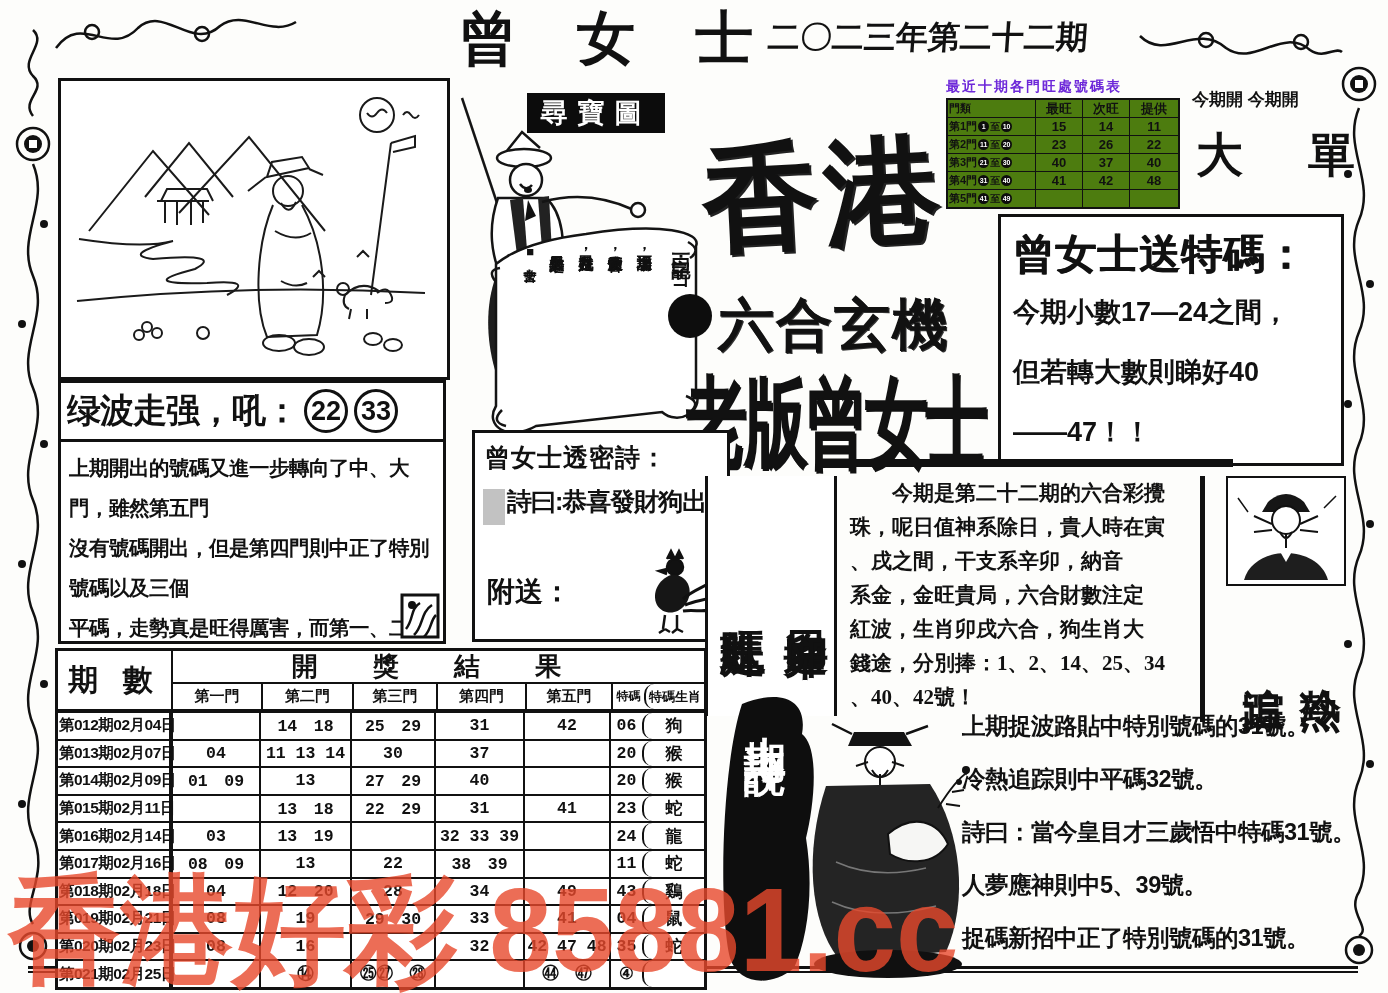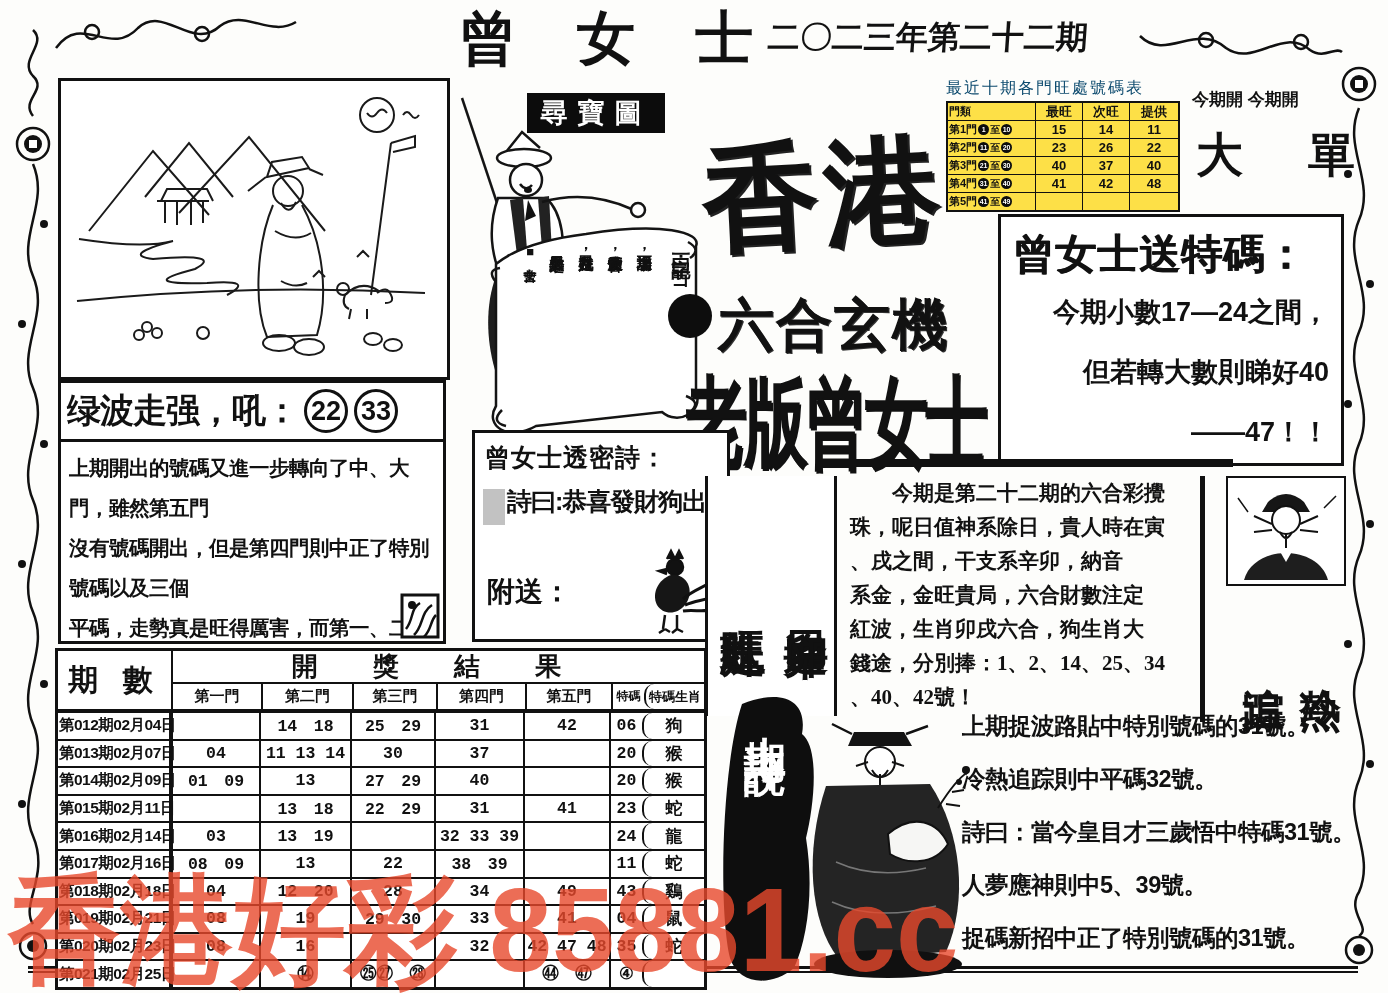--- a/index.html
+++ b/index.html
@@ -31,42 +31,42 @@
   
   .hk{left:702px;top:116px;width:300px;font-size:116px;font-weight:900;letter-spacing:6px;transform:rotate(-3deg);
       font-family:"Liberation Serif",serif;text-shadow:2px 2px 0 #222;}
   .blackdot{left:668px;top:294px;width:44px;height:44px;background:#0d0d0d;border-radius:50%;}
   .liuhe{left:718px;top:288px;width:260px;font-size:56px;font-weight:900;letter-spacing:2px;text-shadow:1px 1px 0 #333;}
   .laoban{left:684px;top:356px;width:460px;font-size:94px;font-weight:900;letter-spacing:-4px;
           transform:scale(0.67,1.05);transform-origin:left top;text-shadow:2px 2px 0 #111;white-space:nowrap;}
 
   
   .stats{left:946px;top:78px;width:234px;}
-  .stats .stitle{font-size:16px;font-weight:400;letter-spacing:2px;color:#0c4a6e;filter:blur(0.4px);white-space:nowrap;}
-  .sgrid{border:2px solid #111;margin-top:2px;background:#fde047;}
+  .stats .stitle{font-size:14px;font-weight:700;letter-spacing:2px;color:#6d28d9;filter:blur(0.4px);white-space:nowrap;}
+  .sgrid{border:2px solid #111;margin-top:2px;background:#4d7c0f;}
   .srow{display:flex;border-top:1.5px solid #111;height:17px;align-items:center;}
   .srow.h{border-top:none;}
   .sc{border-left:1.5px solid #111;height:100%;display:flex;align-items:center;justify-content:center;
       font-size:12px;font-weight:700;}
   .sc:first-child{border-left:none;}
   .sc.gate{width:86px;justify-content:flex-start;padding-left:1px;font-size:11px;font-weight:900;white-space:nowrap;}
   .sc.v{width:46px;font-size:13px;}
   .sc.v3{flex:1;}
   .bcirc{display:inline-block;width:11px;height:11px;border-radius:50%;background:#0d0d0d;color:#fff;
          font-size:7px;line-height:11px;text-align:center;font-weight:700;margin:0 1px;}
   .atword{font-size:10px;font-weight:900;}
 
   
   .open1{left:1192px;top:88px;width:160px;font-size:17px;font-weight:900;white-space:nowrap;}
   .open2{left:1196px;top:124px;width:170px;font-size:47px;font-weight:900;letter-spacing:26px;white-space:nowrap;}
 
   
   .special{left:998px;top:214px;width:346px;height:252px;border:3px solid #111;background:#fff;padding:10px 12px;box-sizing:border-box;}
   .special .t{font-size:41px;font-weight:900;letter-spacing:1px;white-space:nowrap;text-shadow:1px 0 0 #111;}
-  .special .l{font-size:27px;font-weight:900;line-height:60px;white-space:nowrap;text-align:right;}
+  .special .l{font-size:27px;font-weight:900;line-height:60px;white-space:nowrap;}
 
   
   .gbox{left:58px;top:380px;width:388px;height:264px;border:3px solid #111;background:#fff;box-sizing:border-box;}
   .ghead{height:56px;border-bottom:3px solid #111;display:flex;align-items:center;padding:0 6px;}
   .ghead .h{font-size:34px;font-weight:900;white-space:nowrap;letter-spacing:-1px;}
   .ball{width:44px;height:44px;border:3px solid #111;border-radius:50%;font-size:27px;font-weight:900;
         display:flex;align-items:center;justify-content:center;margin-left:6px;box-sizing:border-box;}
   .gbody{padding:6px 8px;font-size:20.5px;font-weight:700;line-height:40px;letter-spacing:-0.5px;}
   .zcorner{right:3px;bottom:2px;display:flex;align-items:flex-end;}
   .zlabel{font-size:13px;font-weight:900;line-height:1.05;}

